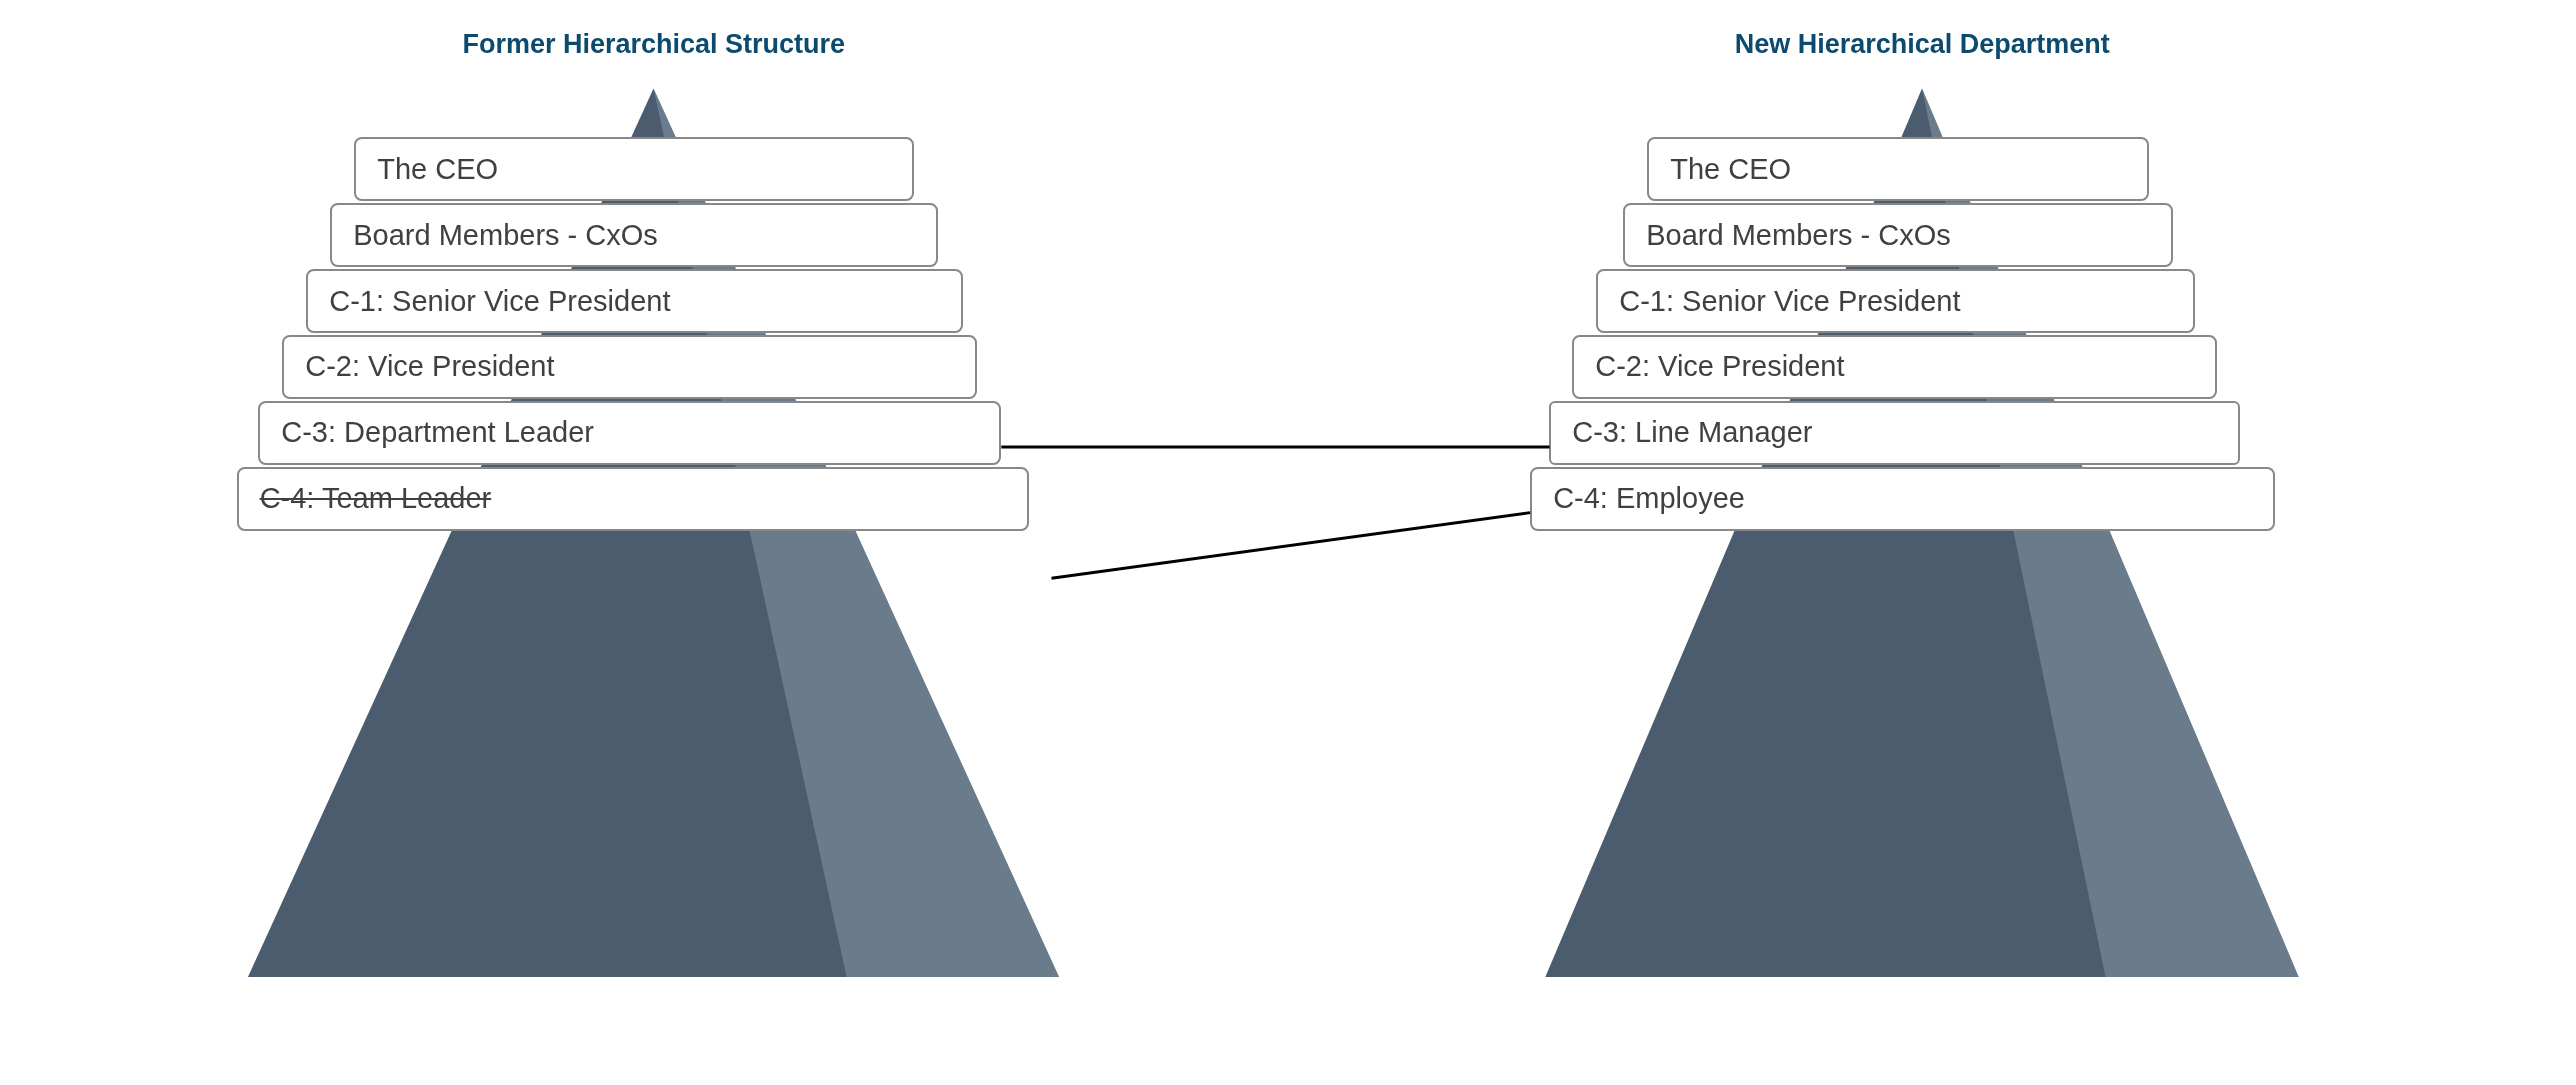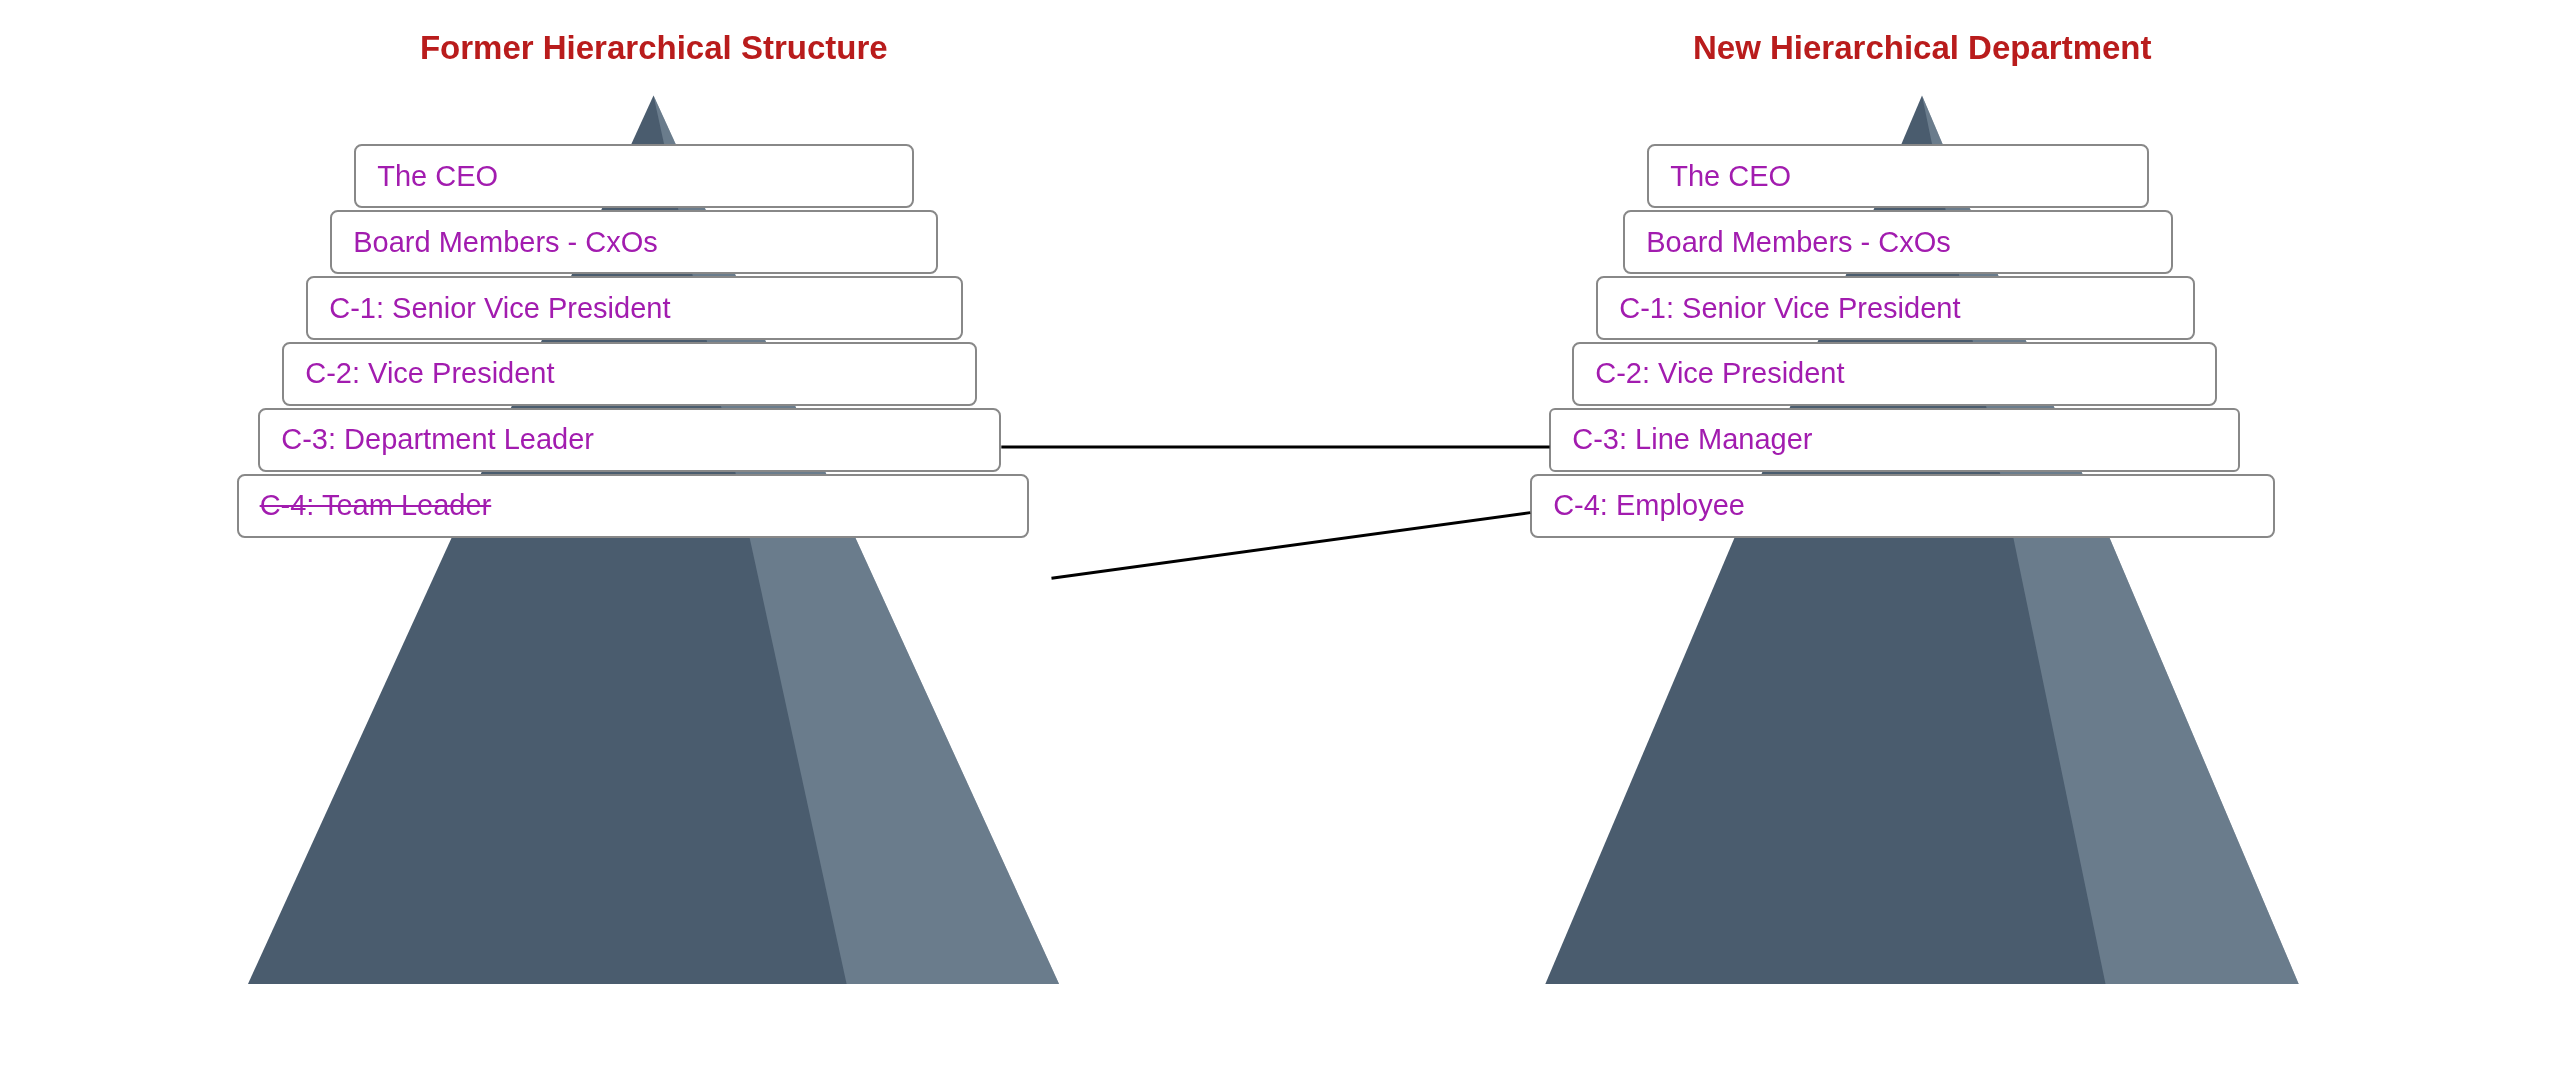--- a/index.html
+++ b/index.html
@@ -24,23 +24,23 @@
       gap: 77px;
     }
     .diagram {
       display: flex;
       flex-direction: column;
       align-items: center;
       flex: 1;
       position: relative;
     }
     .diagram-title {
-      font-size: 33px;
+      font-size: 27px;
       font-weight: 900;
-      color: #b91c1c;
+      color: #0c4a6e;
       margin-bottom: 19.3px;
       text-align: center;
     }
     .pyramid-container {
       position: relative;
       width: 869px;
       height: 917px;
     }
     .pyramid-svg {
       position: absolute;
@@ -69,21 +69,21 @@
       padding: 0 19.3px;
       margin-bottom: 0px;
     }
     .level-box {
       background: #ffffff;
       border: 2.4px solid #888;
       border-radius: 7.7px;
       padding: 13.5px 21px;
       font-size: 29px;
       font-weight: 500;
-      color: #a21caf;
+      color: #404040;
       white-space: nowrap;
       position: relative;
       z-index: 10;
     }
     .level-box.strikethrough {
       text-decoration: line-through;
     }
 
     
     .connections-svg {

